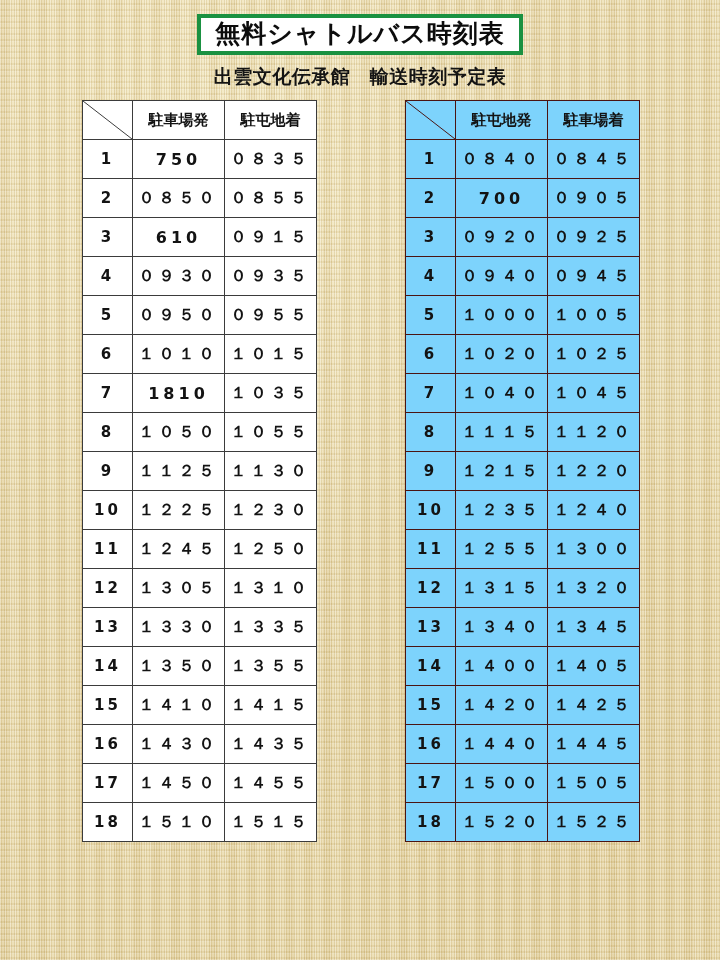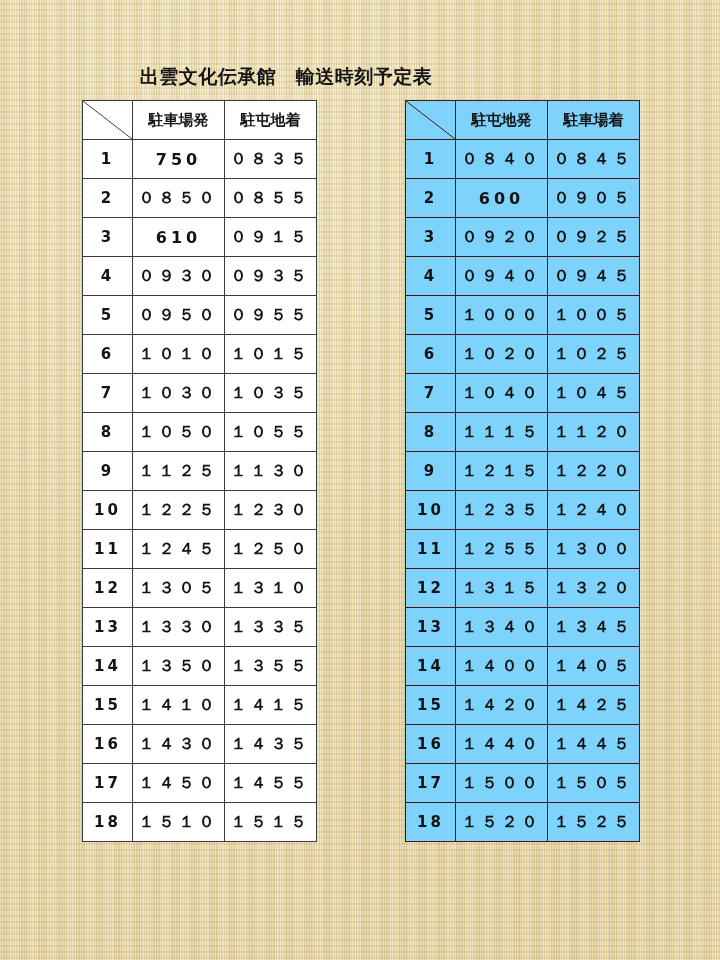--- a/index.html
+++ b/index.html
@@ -75,21 +75,21 @@
     font-weight: bold;
     color: #0c0c0c;
     letter-spacing: 1px;
     white-space: nowrap;
   }
 
   .subtitle-wrap {
     position: absolute;
     left: 0;
     top: 64px;
-    width: 572px;
+    width: 720px;
     text-align: center;
   }
   .subtitle-text {
     font-family: "DejaVu Sans", "Liberation Sans", sans-serif;
     font-size: 19px;
     font-weight: bold;
     color: #141414;
     letter-spacing: 0.5px;
     white-space: nowrap;
   }
@@ -153,20 +153,25 @@
     top: 0;
   }
 </style>
 </head>
 <body>
 
 <div id="page-bg"></div>
 
 <div id="content">
 
+  <div class="title-wrap">
+    <div class="title-box">
+      <span class="title-text">無料シャトルバス時刻表</span>
+    </div>
+  </div>
 
   <div class="subtitle-wrap">
     <span class="subtitle-text">出雲文化伝承館　輸送時刻予定表</span>
   </div>
 
   <table class="sched-table" id="table-left">
     <colgroup>
       <col class="c-no">
         <col class="c-time">
         <col class="c-time">
@@ -208,21 +213,21 @@
           <td class="cell-time">０９５０</td>
           <td class="cell-time">０９５５</td>
         </tr>
         <tr>
           <td class="cell-no">6</td>
           <td class="cell-time">１０１０</td>
           <td class="cell-time">１０１５</td>
         </tr>
         <tr>
           <td class="cell-no">7</td>
-          <td class="cell-time">１０３０</td>
+          <td class="cell-time">1810</td>
           <td class="cell-time">１０３５</td>
         </tr>
         <tr>
           <td class="cell-no">8</td>
           <td class="cell-time">１０５０</td>
           <td class="cell-time">１０５５</td>
         </tr>
         <tr>
           <td class="cell-no">9</td>
           <td class="cell-time">１１２５</td>
@@ -294,21 +299,21 @@
       </tr>
     </thead>
     <tbody>
         <tr>
           <td class="cell-no">1</td>
           <td class="cell-time">０８４０</td>
           <td class="cell-time">０８４５</td>
         </tr>
         <tr>
           <td class="cell-no">2</td>
-          <td class="cell-time">600</td>
+          <td class="cell-time">700</td>
           <td class="cell-time">０９０５</td>
         </tr>
         <tr>
           <td class="cell-no">3</td>
           <td class="cell-time">０９２０</td>
           <td class="cell-time">０９２５</td>
         </tr>
         <tr>
           <td class="cell-no">4</td>
           <td class="cell-time">０９４０</td>

